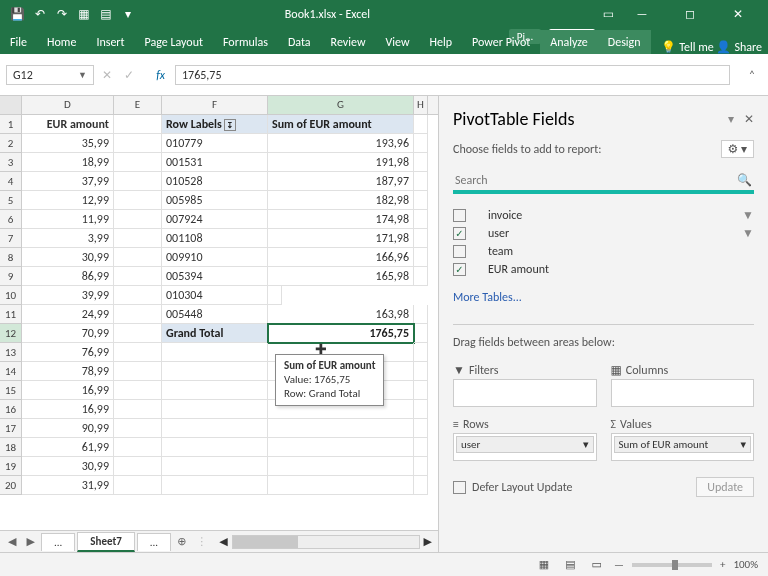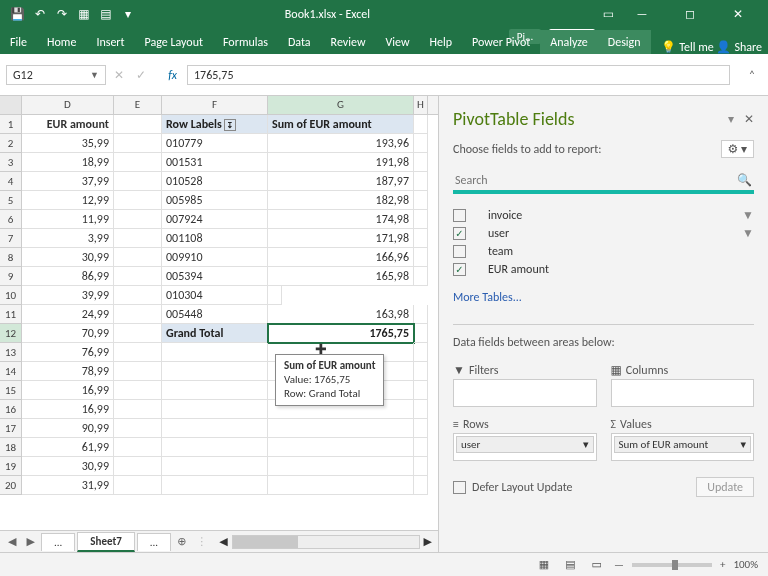--- a/index.html
+++ b/index.html
@@ -14,21 +14,21 @@
 .winbtn { width:40px; text-align:center; }
 
 .ribbontabs { height:26px; background:#217346; display:flex; align-items:flex-end; color:#fff; font-size:12px; }
 .ribbontabs .tab { padding:5px 10px; cursor:pointer; }
 .ribbontabs .tab.context { background:#3c8a5f; }
 .ribbontabs .spacer { flex:1; }
 .ribbontabs .right { display:flex; gap:3px; padding-right:6px; }
 .ribbontabs .right span { cursor:pointer; }
 
 .formula-area { height:42px; border-bottom:1px solid #ccc; display:flex; align-items:center; padding:4px 6px; gap:4px; }
-.namebox { width:100px; border:1px solid #ccc; padding:2px 6px; background:#fff; display:flex; align-items:center; justify-content:space-between; }
+.namebox { width:88px; border:1px solid #ccc; padding:2px 6px; background:#fff; display:flex; align-items:center; justify-content:space-between; }
 .namebox .dd { color:#666; font-size:9px; }
 .fx-btn { padding:2px 6px; color:#0369a1; font-style:italic;margin-left:8px; }
 .formula-input { flex:1; border:1px solid #ccc; padding:2px 6px; margin-right:8px; }
 .collapse-up { width:20px; text-align:center; color:#666; cursor:pointer; }
 
 .main { display:flex; height:calc(576px - 28px - 26px - 42px - 24px); }
 .grid-area { flex:1; display:flex; flex-direction:column; position:relative; }
 .side-pane { width:330px; border-left:1px solid #ccc; background:#f3f3f3; display:flex; flex-direction:column; padding:12px 14px 4px 14px; gap:6px; }
 
 .col-headers { display:flex; background:#f3f3f3; border-bottom:1px solid #ccc; }
@@ -61,21 +61,21 @@
 .sheet-tabs .hscroll { flex:1; margin:0 6px; display:flex; align-items:center; gap:4px; }
 .sheet-tabs .track { flex:1; height:14px; border:1px solid #ccc; background:#eee; position:relative; }
 .sheet-tabs .thumb { position:absolute; left:0; width:35%; height:100%; background:#c8c8c8; }
 
 .status { height:24px; background:#f3f3f3; border-top:1px solid #ccc; display:flex; align-items:center; justify-content:flex-end; gap:8px; padding:0 10px; font-size:11px; color:#555; }
 .status .viewbtn { padding:0 4px; cursor:pointer; }
 .status .zoom-slider { width:80px; height:4px; background:#ccc; position:relative; }
 .status .zoom-slider::after { content:""; position:absolute; left:50%; top:-3px; width:6px; height:10px; background:#888; }
 
 .sp-title-row { display:flex; align-items:center; justify-content:space-between; }
-.sp-title { font-size:18px; color:#4d7c0f; }
+.sp-title { font-size:18px; color:#000000; }
 .sp-close { color:#666; cursor:pointer; }
 .sp-sub { display:flex; justify-content:space-between; align-items:center; margin-top:4px; font-size:12px; color:#555; }
 .gearbtn { border:1px solid #ccc; padding:1px 6px; background:#fff; cursor:pointer; color:#555; }
 .sp-search { display:flex; border-bottom:4px solid #14b8a6; padding:3px 2px; margin-top:6px; color:#888; }
 .sp-search input { flex:1; border:none; background:transparent; font-size:12px; outline:none; color:#888; }
 .sp-search .mag { color:#2a5db0; cursor:pointer; }
 .field-list { margin-top:8px; display:flex; flex-direction:column; gap:4px; }
 .field-item { display:flex; align-items:center; gap:22px; font-size:12px; }
 .field-item .cb { width:13px; height:13px; border:1px solid #888; display:inline-flex; align-items:center; justify-content:center; font-size:10px; color:#217346; cursor:pointer; }
 .field-item .filt { margin-left:auto; color:#888; cursor:pointer; }
@@ -372,21 +372,21 @@
         <div class="field-item">
           <span class="cb"></span>
           <span>team</span>
         </div>
         <div class="field-item">
           <span class="cb">✓</span>
           <span>EUR amount</span>
         </div>
       </div>
     <div class="more-link">More Tables...</div>
-    <div class="drag-label">Data fields between areas below:</div>
+    <div class="drag-label">Drag fields between areas below:</div>
     <div class="areas">
       <div class="area">
         <div class="area-label">
             <span>▼</span>
             <span>Filters</span>
           </div>
         <div class="area-box"></div>
       </div>
       <div class="area">
         <div class="area-label">

